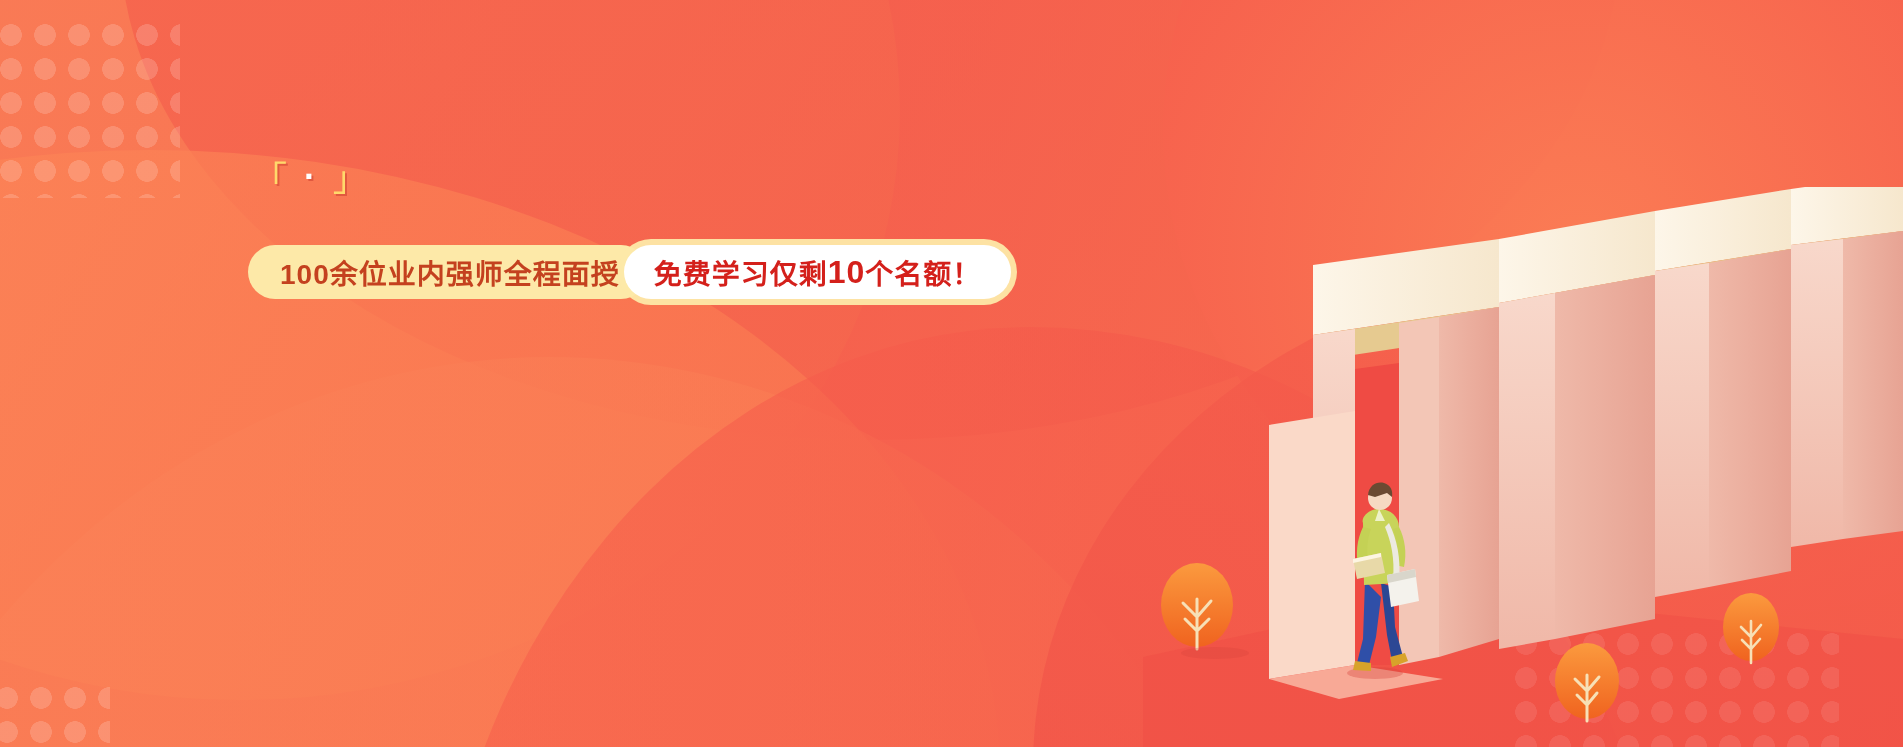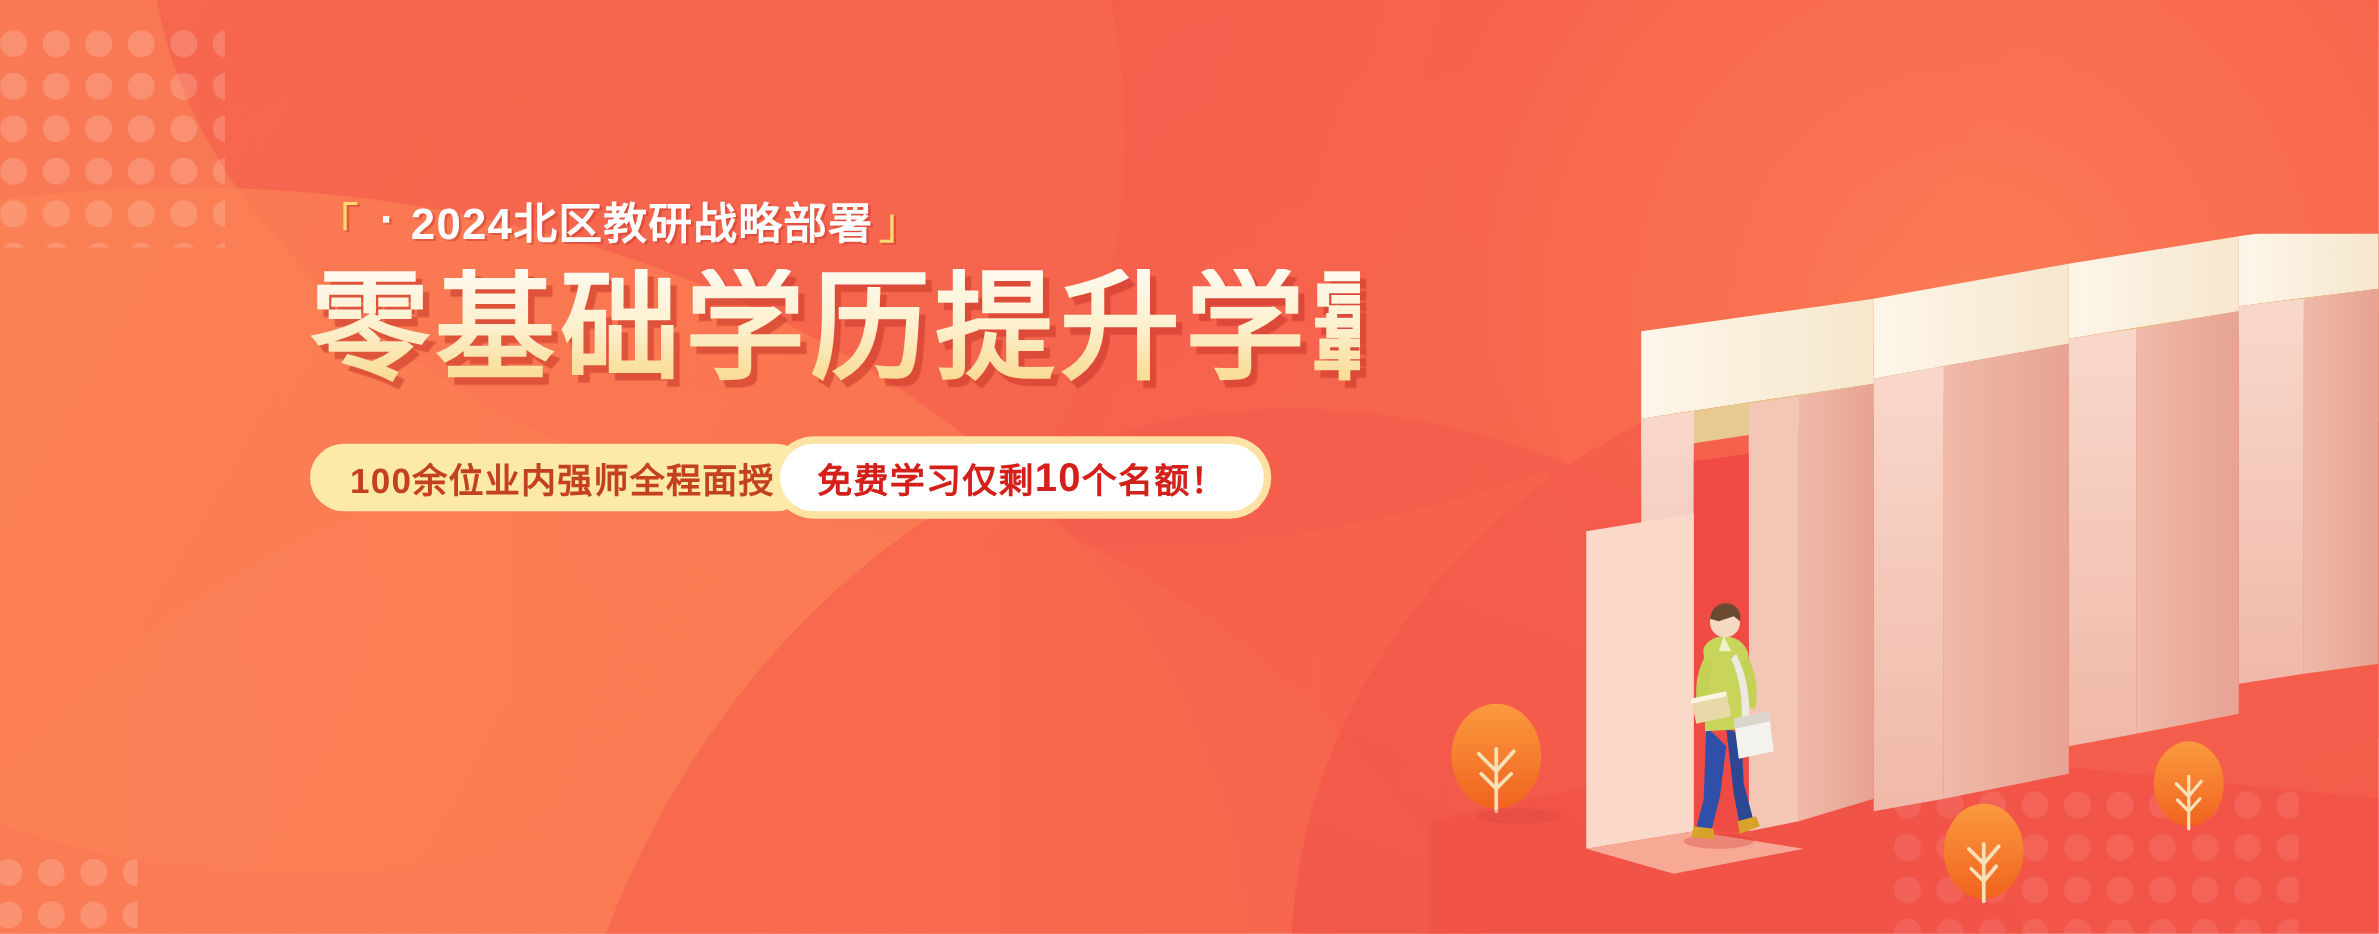--- a/index.html
+++ b/index.html
@@ -281,25 +281,23 @@
         <path d="M608 476 L608 434 M608 450 L598 440 M608 450 L618 438 M608 462 L599 453 M608 462 L617 452" stroke="#f7e0b6" stroke-width="2.6" fill="none" stroke-linecap="round"></path>
       </g>
     </svg>
   </div>
 
   <div class="copy">
 
     <div class="eyebrow">
       <span class="brk">「</span>
       <span class="dotsep">·</span>
-      <span class="seg-white">2024北区教研战略部署</span>
       <span class="brk">」</span>
     </div>
 
-    <h1 class="headline">零基础学历提升学霸班</h1>
 
     <div class="pill-row">
       <div class="pill pill-left">
         <span>100余位业内强师全程面授</span>
       </div>
       <div class="pill pill-right">
         <span>免费学习仅剩</span>
         <span class="num">10</span>
         <span>个名额！</span>
       </div>

